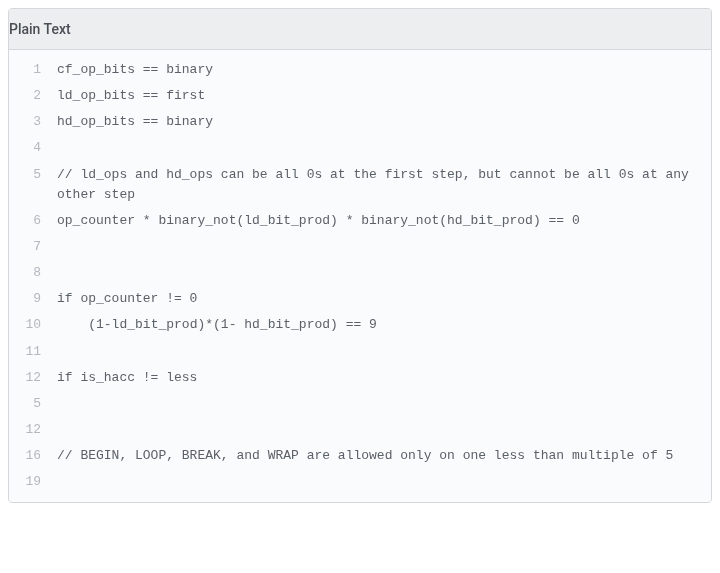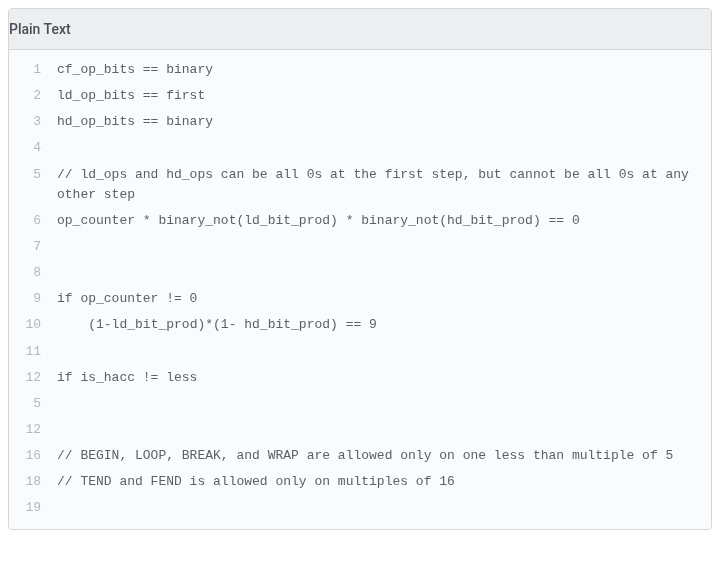--- a/index.html
+++ b/index.html
@@ -120,21 +120,17 @@
       </div>
       <div class="line">
         <div class="ln">12</div>
         <div class="code">&nbsp;</div>
       </div>
       <div class="line">
         <div class="ln">16</div>
         <div class="code">// BEGIN, LOOP, BREAK, and WRAP are allowed only on one less than multiple of 5</div>
       </div>
       <div class="line">
-        <div class="ln">18</div>
-        <div class="code">// TEND and FEND is allowed only on multiples of 16</div>
-      </div>
-      <div class="line">
         <div class="ln">19</div>
         <div class="code">&nbsp;</div>
       </div>
     </div>
 </div>
 
 </body></html>

